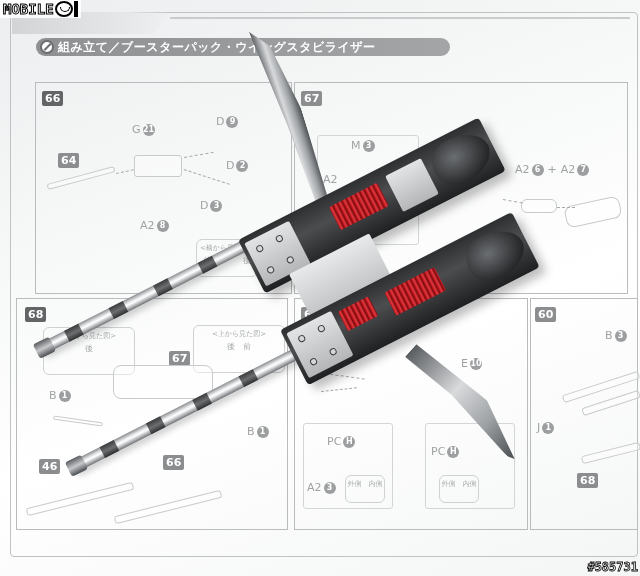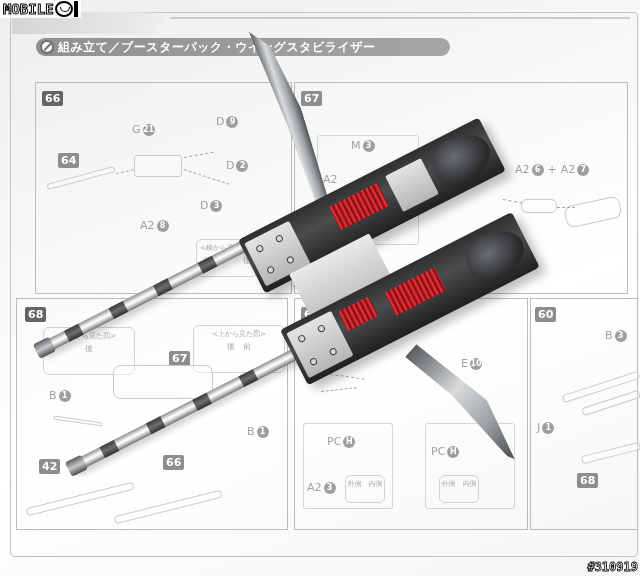--- a/index.html
+++ b/index.html
@@ -149,21 +149,21 @@
     <span class="step-num" style="left:8px;top:8px;">68</span>
     <div class="callout" style="left:26px;top:28px;width:92px;height:48px;">
       <span>&lt;上から見た図&gt;</span>
       <span class="sub">後</span>
     </div>
     <div class="callout" style="left:176px;top:26px;width:92px;height:48px;">
       <span>&lt;上から見た図&gt;</span>
       <span class="sub">後　前</span>
     </div>
     <span class="step-num light" style="left:152px;top:52px;">67</span>
-    <span class="step-num light" style="left:22px;top:160px;">42</span>
+    <span class="step-num light" style="left:22px;top:160px;">46</span>
     <span class="step-num light" style="left:146px;top:156px;">66</span>
     <div class="part-label" style="left:32px;top:90px;">
       <span>B</span>
         <span class="part-num">1</span>
     </div>
     <div class="part-label" style="left:230px;top:126px;">
       <span>B</span>
         <span class="part-num">1</span>
     </div>
     <div class="faint-part" style="left:96px;top:66px;width:100px;height:34px;border-radius:8px;"></div>
@@ -262,14 +262,14 @@
     <div class="radiator" style="left:60px;top:10px;width:34px;height:22px;"></div>
     <div class="radiator" style="left:110px;top:14px;width:56px;height:26px;"></div>
     <div class="thruster" style="left:196px;top:8px;width:60px;height:46px;"></div>
   </div>
 
   <div class="watermark-logo">
     <span class="wm-text">MOBILE</span>
     <span class="wm-icon"></span>
     <span class="wm-bar"></span>
   </div>
-  <div class="image-id">#310919</div>
+  <div class="image-id">#585731</div>
 </div>
 
 </body></html>

